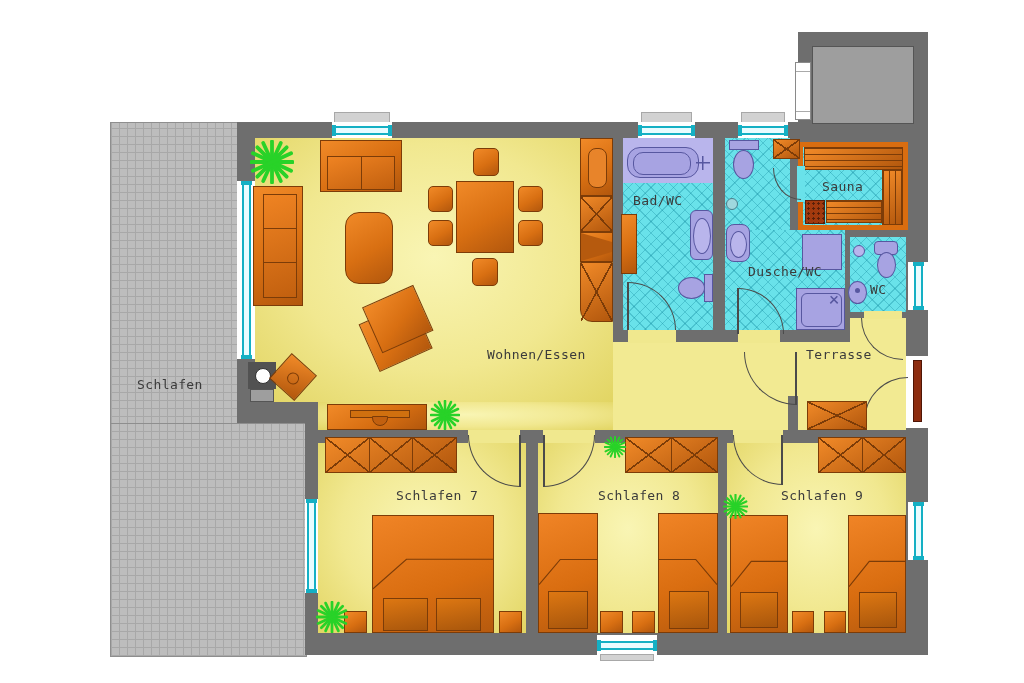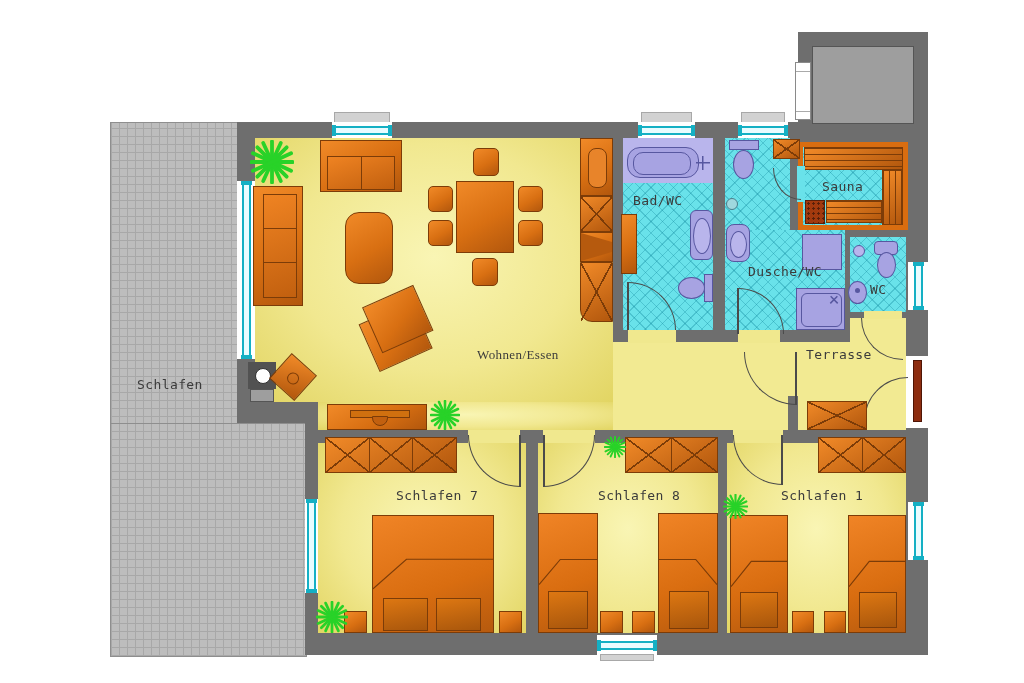--- a/index.html
+++ b/index.html
@@ -317,22 +317,22 @@
       <use href="#plantstar"></use>
     </svg>
   <svg class="plant" viewBox="0 0 30 30" style="left:723px;top:494px;width:25px;height:25px;">
       <use href="#plantstar"></use>
     </svg>
   <svg class="plant" viewBox="0 0 30 30" style="left:316px;top:601px;width:32px;height:32px;">
       <use href="#plantstar"></use>
     </svg>
 
   <div class="label" style="left:137px;top:377px;">Schlafen</div>
-  <div class="label" style="left:477px;top:347px;font-family:Liberation Serif, serif;">Wohnen/Essen</div>
+  <div class="label" style="left:487px;top:347px;">Wohnen/Essen</div>
   <div class="label" style="left:633px;top:193px;">Bad/WC</div>
   <div class="label" style="left:748px;top:264px;">Dusche/WC</div>
   <div class="label" style="left:822px;top:179px;">Sauna</div>
   <div class="label" style="left:870px;top:282px;">WC</div>
   <div class="label" style="left:806px;top:347px;">Terrasse</div>
   <div class="label" style="left:396px;top:488px;">Schlafen 7</div>
   <div class="label" style="left:598px;top:488px;">Schlafen 8</div>
-  <div class="label" style="left:781px;top:488px;">Schlafen 1</div>
+  <div class="label" style="left:781px;top:488px;">Schlafen 9</div>
 </div>
 
 </body></html>

